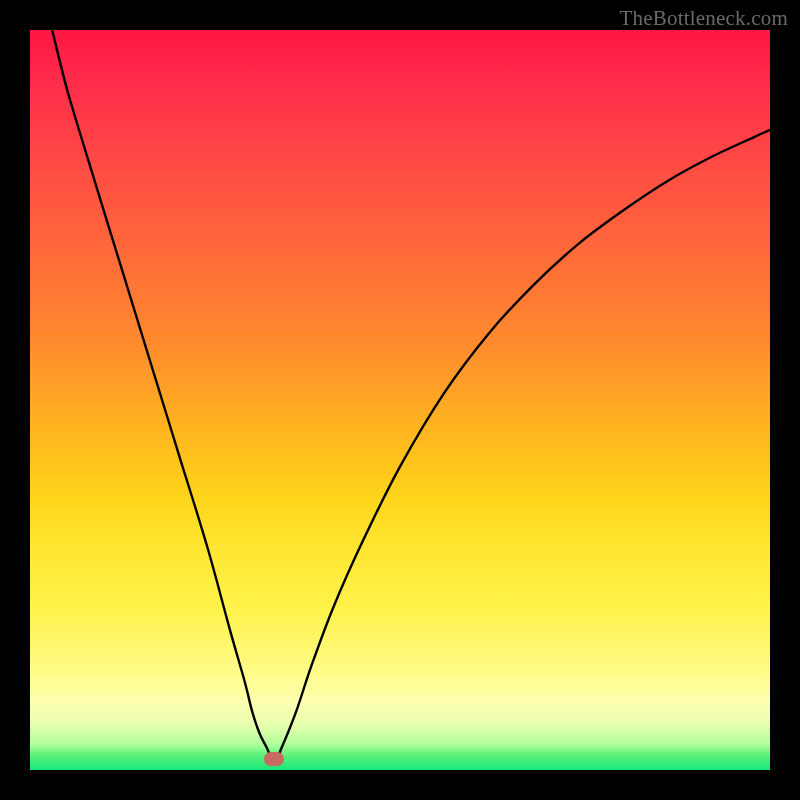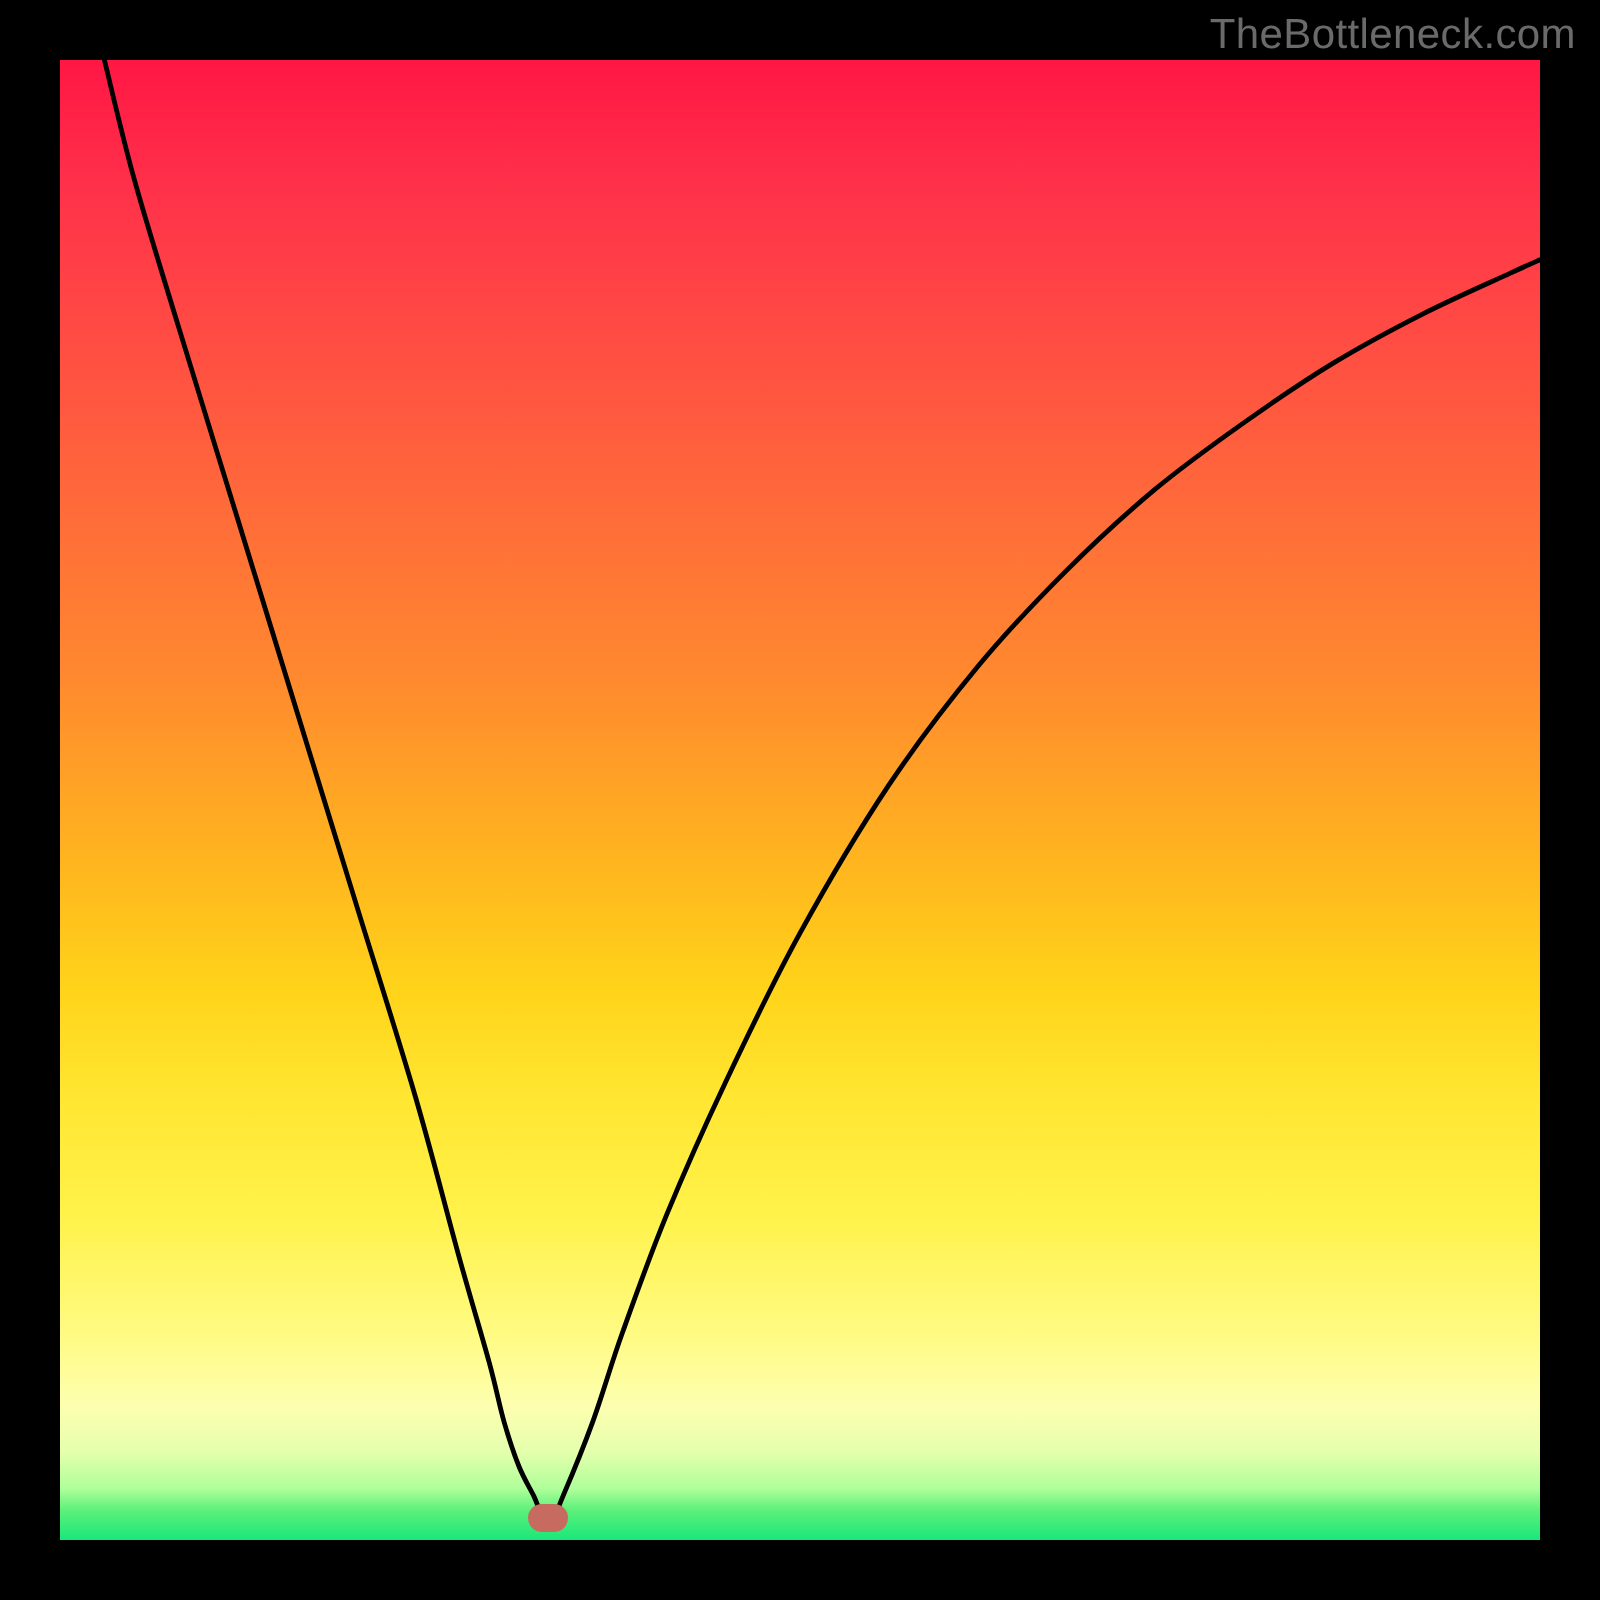--- a/index.html
+++ b/index.html
@@ -57,20 +57,21 @@
     transform: translate(-50%, -50%);
   }
   .watermark {
     position: absolute;
     top: 6px;
     right: 12px;
     color: #6a6a6a;
     font-size: 21px;
     letter-spacing: 0.2px;
     font-weight: 400;
+    font-family: Liberation Serif, serif;
   }
 </style>
 </head>
 <body>
 
 <div class="frame">
 
   <div class="watermark">TheBottleneck.com</div>
 
   <div class="plot-area">

